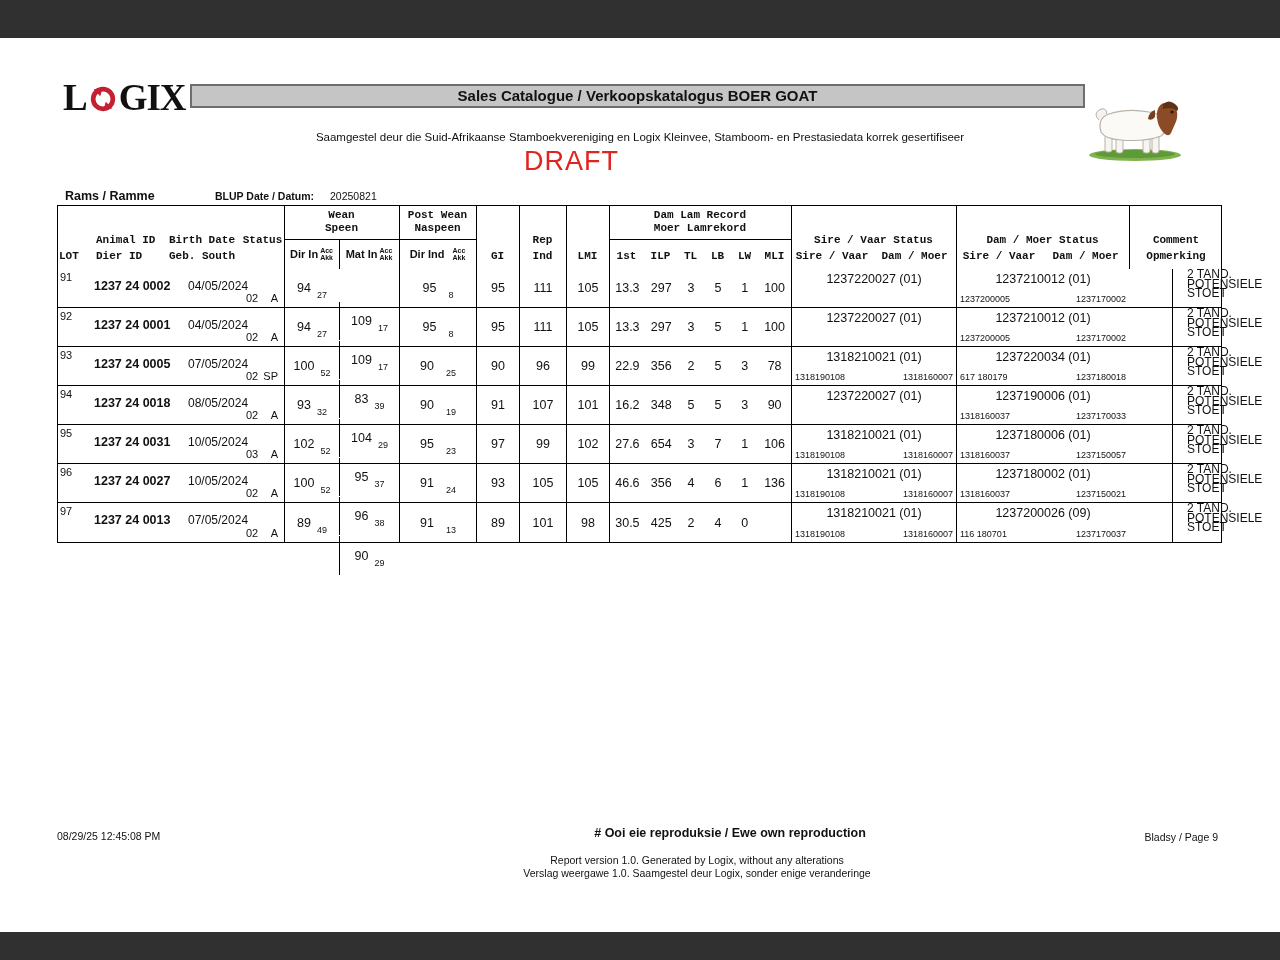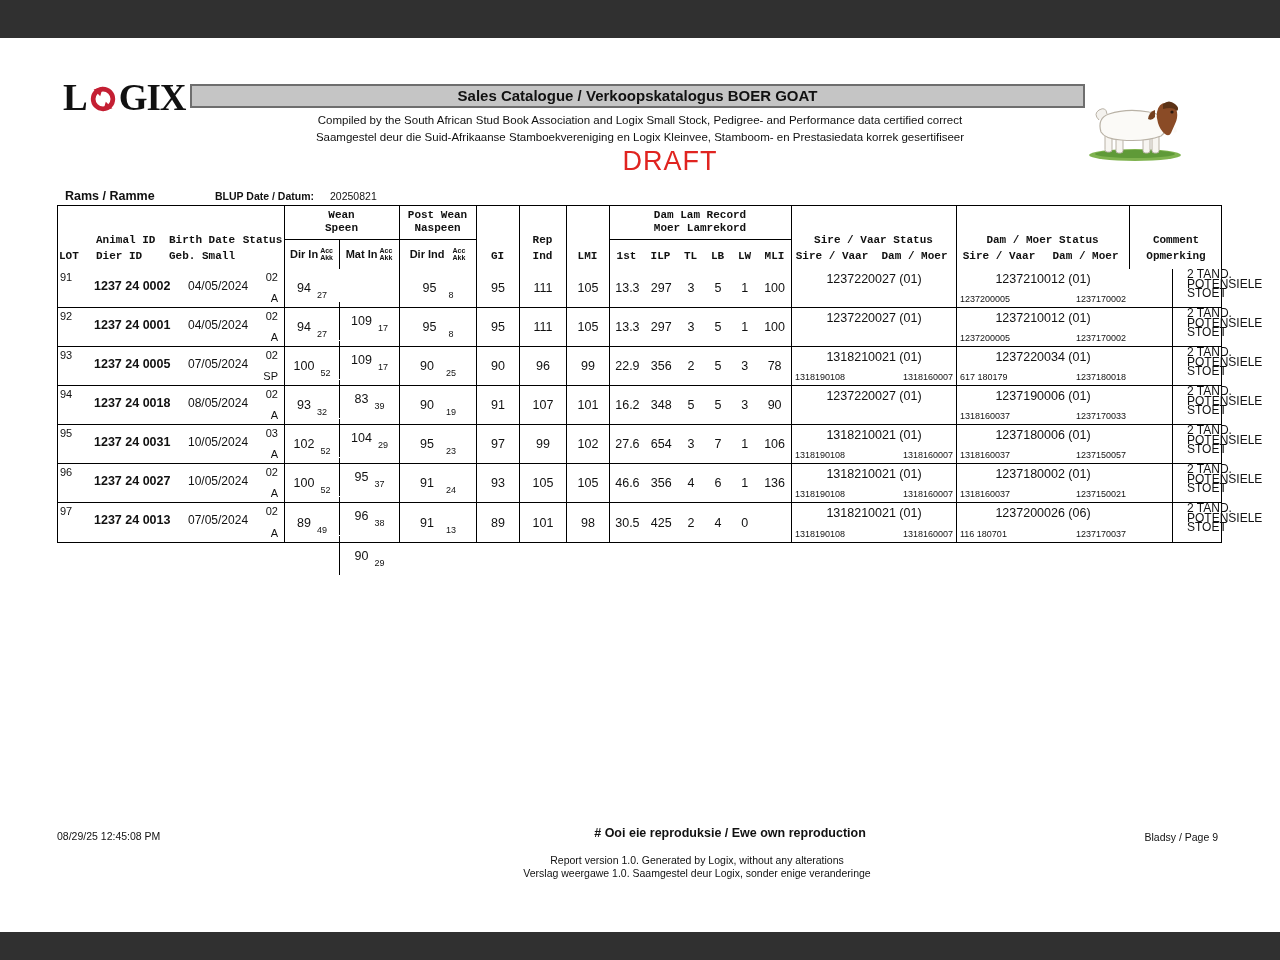--- a/index.html
+++ b/index.html
@@ -14,21 +14,21 @@
   .bar.bottom{top:932px; height:28px;}
 
   
   .logo{position:absolute; left:63px; top:76px; display:flex; align-items:baseline;
         font-family:"Liberation Serif", serif; font-weight:700; font-size:37px; letter-spacing:-1px;}
   .logo svg{margin:0 1px; transform:translateY(3px);}
   .banner{position:absolute; left:190px; top:84px; width:895px; height:24px; background:var(--banner_gray);
           border:2px solid #6e6e6e; text-align:center; font-weight:bold; font-size:15px; line-height:20px;}
   .subtitle{position:absolute; left:0; top:0; width:1280px; text-align:center; font-size:11.5px;}
   .sub1{top:114px;} .sub2{top:131px;}
-  .draft{position:absolute; left:560px; top:146px; width:220px; text-align:center;
+  .draft{position:absolute; left:524px; top:146px; width:220px; text-align:left;
          color:var(--draft_red); font-size:27px; letter-spacing:1px;}
   .goat{position:absolute; left:1085px; top:92px;}
   .section-title{position:absolute; left:65px; top:189px; font-weight:bold; font-size:12.5px;}
   .blup{position:absolute; left:215px; top:190px; font-size:10.5px;}
   .blup b{margin-right:16px;}
 
   
   .table{position:absolute; left:57px; top:205px; width:1165px; border:1px solid #000; background:#fff;}
   .hdr{position:relative; height:63px; font-weight:bold; font-size:11px;}
   .hline{position:absolute; height:0; border-top:1px solid #000;}
@@ -41,21 +41,21 @@
         border-top:1px solid #000; border-bottom:1px solid #000; font-weight:bold; font-size:11px; line-height:13px;}
   .band span{position:absolute; top:0;}
 
   .row{position:relative; height:39px; border-bottom:1px solid #000; font-size:12px;}
   .row:last-child{border-bottom:none;}
   .cell{position:absolute; top:0; height:100%;}
   .bl{border-left:1px solid #000;}
   .c-lot{left:0; width:32px; padding:2px 0 0 2px; font-size:11px;}
   .c-id{left:36px; width:92px; padding-top:10px; font-weight:bold; font-size:12.5px;}
   .c-birth{left:130px; width:66px; padding-top:10px;}
-  .c-status{left:188px; width:34px; display:flex; flex-direction:column; justify-content:space-between;
+  .c-status{left:188px; width:34px; display:flex; justify-content:space-between;
             align-items:flex-end; padding:2px 2px 3px 0; font-size:11px;}
   .c-dirin{left:226px; width:55px;} .c-matin{left:281px; width:60px;margin-top:33px;} .c-dirind{left:341px; width:77px;}
   .wean{display:flex; align-items:center; justify-content:center;}
   .wean .mv{font-size:12.5px;}
   .wean .sv{font-size:9px; margin-left:6px; margin-top:14px;}
   .c-dirind .sv{margin-left:12px;}
   .c-gi{left:418px; width:43px;} .c-rep{left:461px; width:47px;} .c-lmi{left:508px; width:43px;}
   .mid{display:flex; align-items:center; justify-content:center; font-size:12.5px;}
   .c-dlr{left:551px; width:182px; display:flex; align-items:center; font-size:12.5px;}
   .c-dlr span{display:inline-block; text-align:center;}
@@ -84,21 +84,20 @@
     <span>L</span>
     <svg width="30" height="30" viewBox="0 0 32 32">
       <circle cx="16" cy="17" r="10.5" fill="none" stroke="#c41f33" stroke-width="5"></circle>
       <path d="M6 7 L16 4 L13 14 Z" fill="#c41f33"></path>
       <path d="M26 27 L16 30 L19 20 Z" fill="#c41f33"></path>
     </svg>
     <span>GIX</span>
   </div>
 
   <div class="banner">Sales Catalogue / Verkoopskatalogus BOER GOAT</div>
-  <div class="subtitle sub1">Compiled by the South African Stud Book Association and Logix Small Stock, Pedigree- and Performance data certified correct</div>
   <div class="subtitle sub2">Saamgestel deur die Suid-Afrikaanse Stamboekvereniging en Logix Kleinvee, Stamboom- en Prestasiedata korrek gesertifiseer</div>
   <div class="draft">DRAFT</div>
 
   <svg class="goat" width="104" height="70" viewBox="0 0 104 70">
     <ellipse cx="50" cy="63" rx="46" ry="6" fill="#7fb34f"></ellipse>
     <ellipse cx="50" cy="62" rx="40" ry="4" fill="#5f9a38"></ellipse>
     <path d="M14 28 q-6 -6 0 -10 q7 -4 8 4" fill="#f4f2ee" stroke="#b9b2a6" stroke-width="1"></path>
     <rect x="20" y="38" width="7" height="22" rx="2.5" fill="#f7f5f1" stroke="#b9b2a6" stroke-width="1"></rect>
     <rect x="31" y="40" width="7" height="21" rx="2.5" fill="#f7f5f1" stroke="#b9b2a6" stroke-width="1"></rect>
     <rect x="58" y="40" width="7" height="21" rx="2.5" fill="#f7f5f1" stroke="#b9b2a6" stroke-width="1"></rect>
@@ -129,21 +128,21 @@
       <div class="vline" style="left:733px;top:0;height:63px"></div>
       <div class="vline" style="left:898px;top:0;height:63px"></div>
       <div class="vline" style="left:1071px;top:0;height:63px"></div>
       <div class="hline" style="left:226px;top:33px;width:192px"></div>
       <div class="hline" style="left:551px;top:33px;width:182px"></div>
 
       <div class="hl" style="left:1px;top:44px;width:32px;text-align:left">LOT</div>
       <div class="hl" style="left:38px;top:28px;text-align:left">Animal ID</div>
       <div class="hl" style="left:38px;top:44px;text-align:right">Dier ID</div>
       <div class="hl" style="left:111px;top:28px;text-align:left">Birth Date</div>
-      <div class="hl" style="left:111px;top:44px;text-align:left">Geb. Small</div>
+      <div class="hl" style="left:111px;top:44px;text-align:left">Geb. South</div>
       <div class="hl" style="left:183px;top:28px;width:43px">Status</div>
 
       <div class="hl" style="left:226px;top:3px;width:115px">
         <div>Wean</div>
         <div>Speen</div>
       </div>
       <div class="hl" style="left:341px;top:3px;width:77px">
         <div>Post Wean</div>
         <div>Naspeen</div>
       </div>
@@ -525,21 +524,21 @@
             <span class="wlb">4</span>
             <span class="wlw">0</span>
             <span class="wmli"></span>
     </div>
     <div class="cell bl c-sire pcell">
       <span class="main">1318210021 (01)</span>
       <span class="subl">1318190108</span>
       <span class="subr">1318160007</span>
     </div>
     <div class="cell bl c-dam pcell">
-      <span class="main">1237200026 (06)</span>
+      <span class="main">1237200026 (09)</span>
       <span class="subl">116 180701</span>
       <span class="subr">1237170037</span>
     </div>
     <div class="cell bl c-comment"><span>2 TAND. POTENSIELE STOET</span></div>
   </div>
 </div>
   </div>
 
   <div class="f-datetime">08/29/25 12:45:08 PM</div>
   <div class="f-center"># Ooi eie reproduksie / Ewe own reproduction</div>

